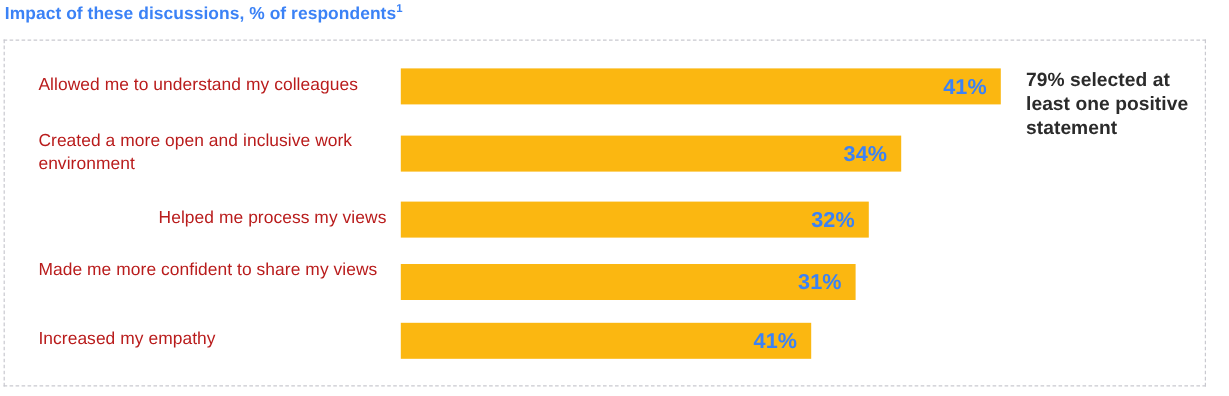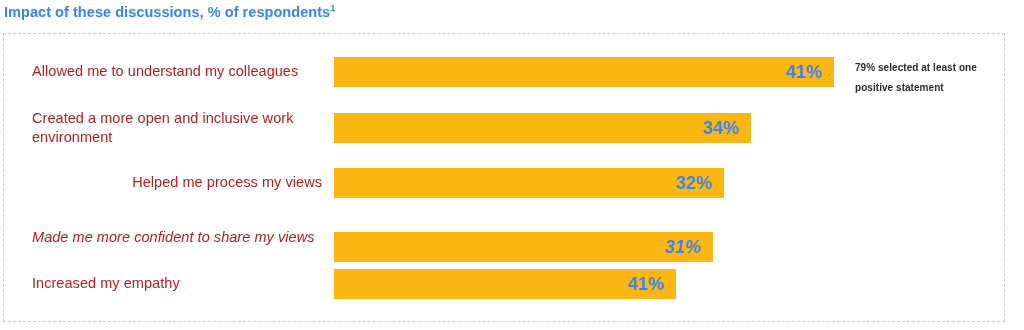--- a/index.html
+++ b/index.html
@@ -95,21 +95,21 @@
     color: #3b82f6;
     letter-spacing: 0.1px;
   }
 
   
   #callout {
     position: absolute;
     left: 855px;
     top: 58px;
     width: 145px;
-    font-size: 10px;
+    font-size: 16px;
     font-weight: bold;
     color: #2b2b2b;
     line-height: 20px;
     letter-spacing: 0.05px;
   }
 </style>
 </head>
 <body>
 
 <div id="chart-title">
@@ -136,21 +136,21 @@
     </div>
 
     <div class="bar-row" style="top:134px;text-align:right;">
       <div class="cat-label one-line">Helped me process my views</div>
       <div class="bar-track">
         <div class="bar" style="width:390px;"></div>
         <div class="bar-value" style="left:342px;">32%</div>
       </div>
     </div>
 
-    <div class="bar-row" style="top:198px;font-style:italic;">
+    <div class="bar-row" style="top:186px;">
       <div class="cat-label two-line">Made me more confident to share my views</div>
       <div class="bar-track">
         <div class="bar" style="width:379px;"></div>
         <div class="bar-value" style="left:331px;">31%</div>
       </div>
     </div>
 
     <div class="bar-row" style="top:235px;">
       <div class="cat-label one-line">Increased my empathy</div>
       <div class="bar-track">

